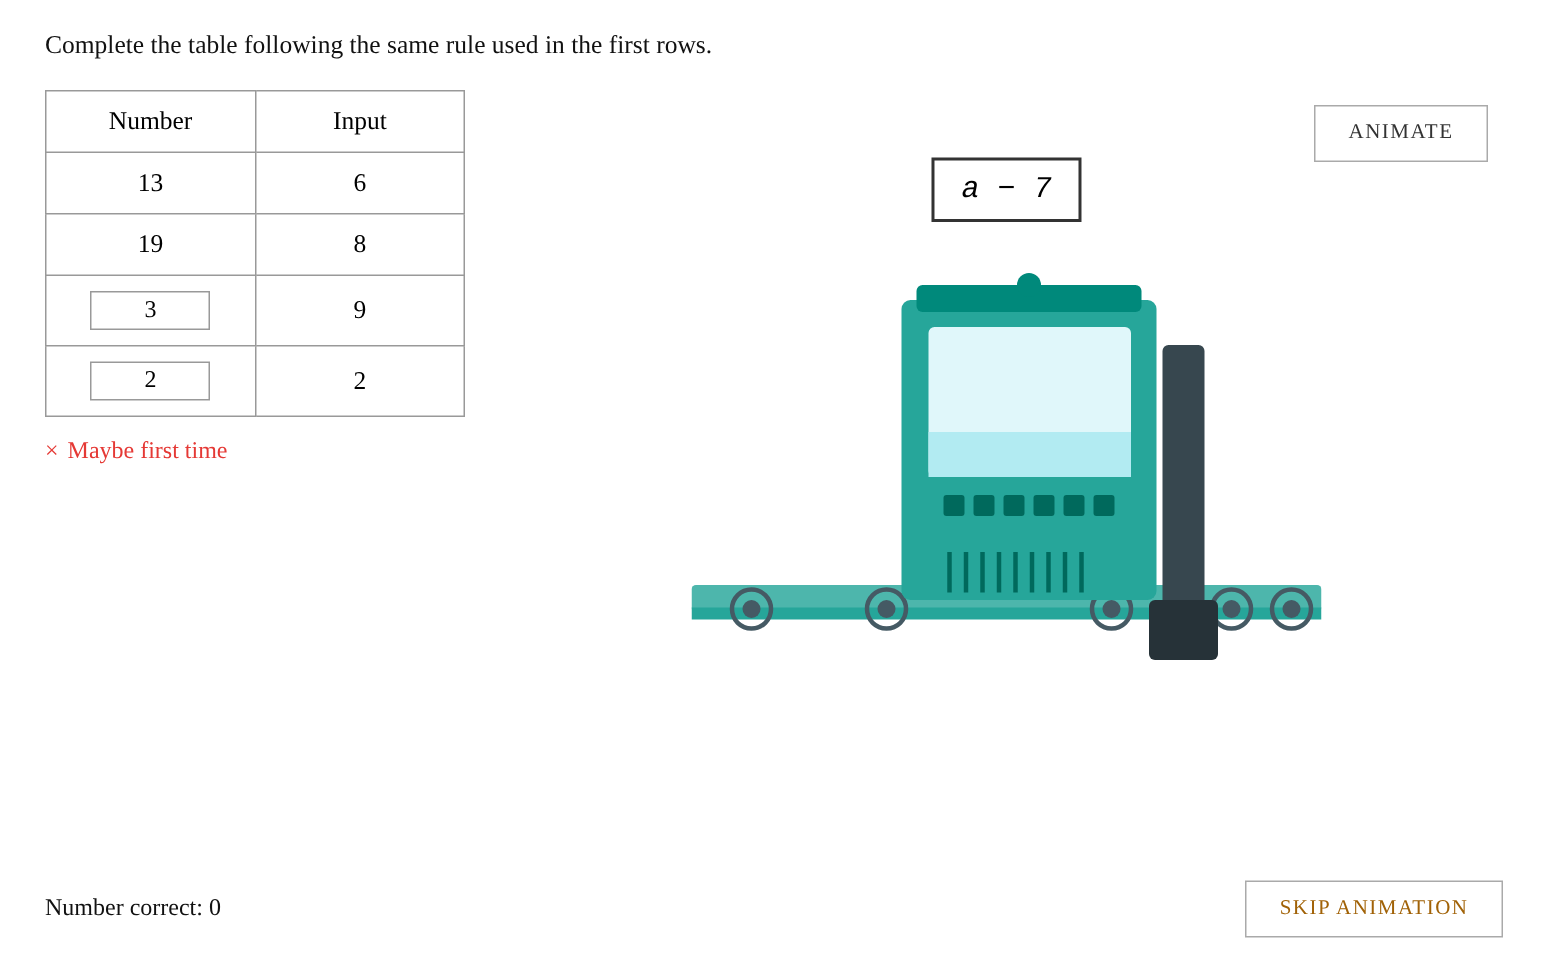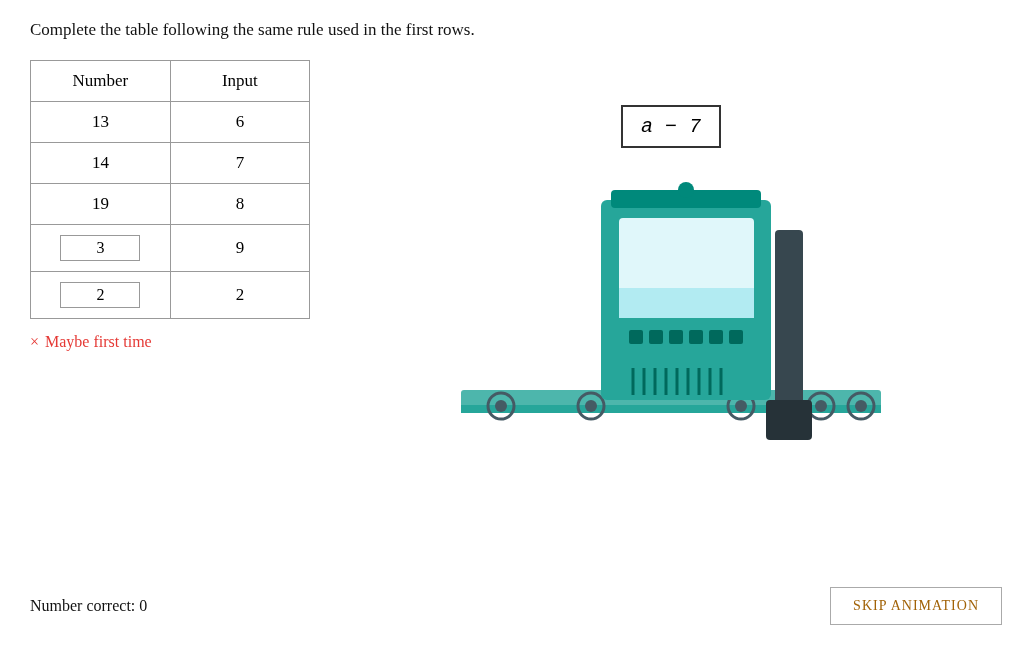--- a/index.html
+++ b/index.html
@@ -196,24 +196,20 @@
             <th>Number</th>
             <th>Input</th>
           </tr>
         </thead>
         <tbody>
           <tr>
             <td class="input-cell">13</td>
             <td class="output-cell">6</td>
           </tr>
           <tr>
-            <td class="input-cell">14</td>
-            <td class="output-cell">7</td>
-          </tr>
-          <tr>
             <td class="input-cell">19</td>
             <td class="output-cell">8</td>
           </tr>
           <tr>
             <td class="input-cell">
               <input class="input-box" type="text" value="3" style="">
             </td>
             <td class="output-cell">9</td>
           </tr>
           <tr>
@@ -226,20 +222,21 @@
       </table>
 
       <div class="maybe-next-time">
         <span class="x-icon">×</span>
         <span>Maybe first time</span>
       </div>
     </div>
 
 
     <div class="machine-area">
+      <button class="animate-btn">ANIMATE</button>
 
       <div class="machine-svg-wrapper">
         
         <div class="formula-box">
           <span>a − 7</span>
         </div>
 
         <svg width="420" height="370" viewBox="0 0 420 370">
 
           <rect x="0" y="290" width="420" height="18" fill="#4db6ac" rx="3"></rect>

